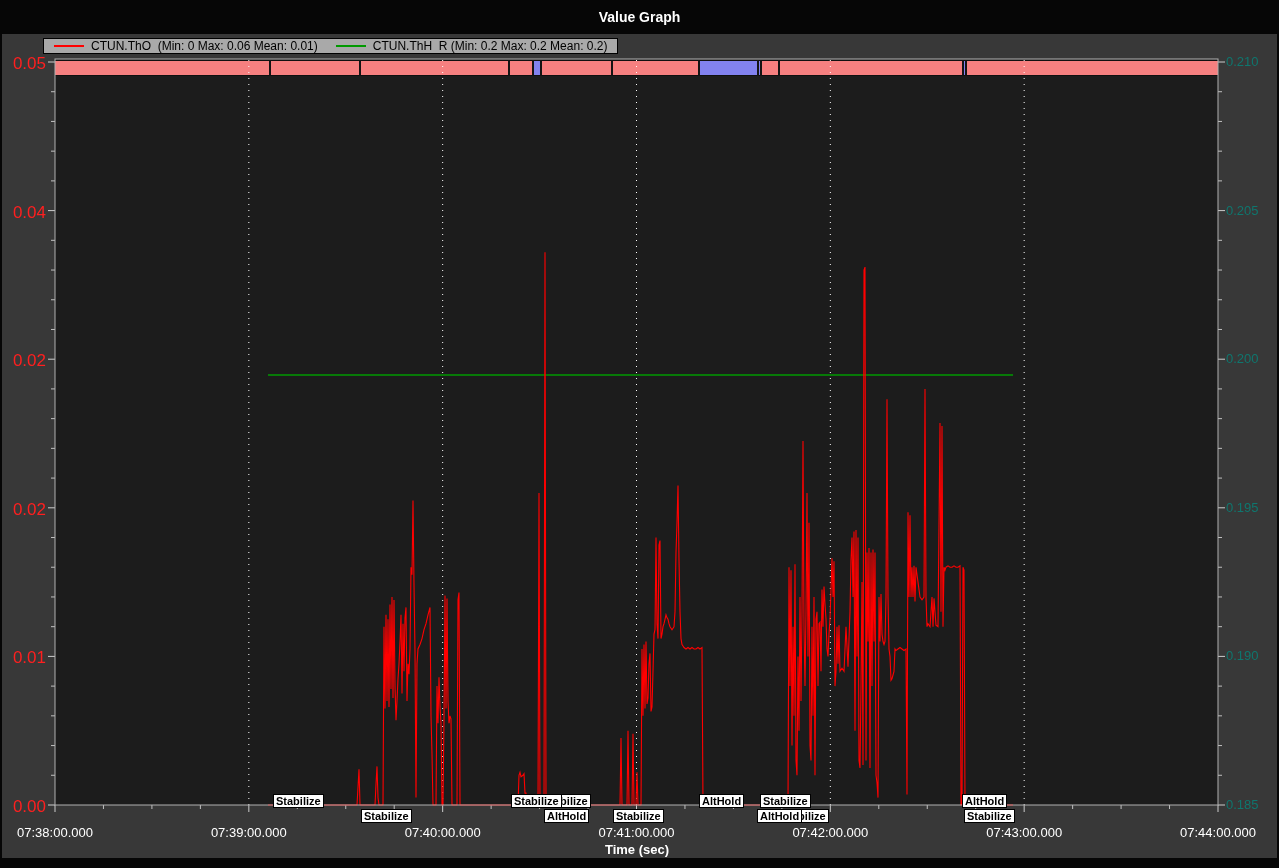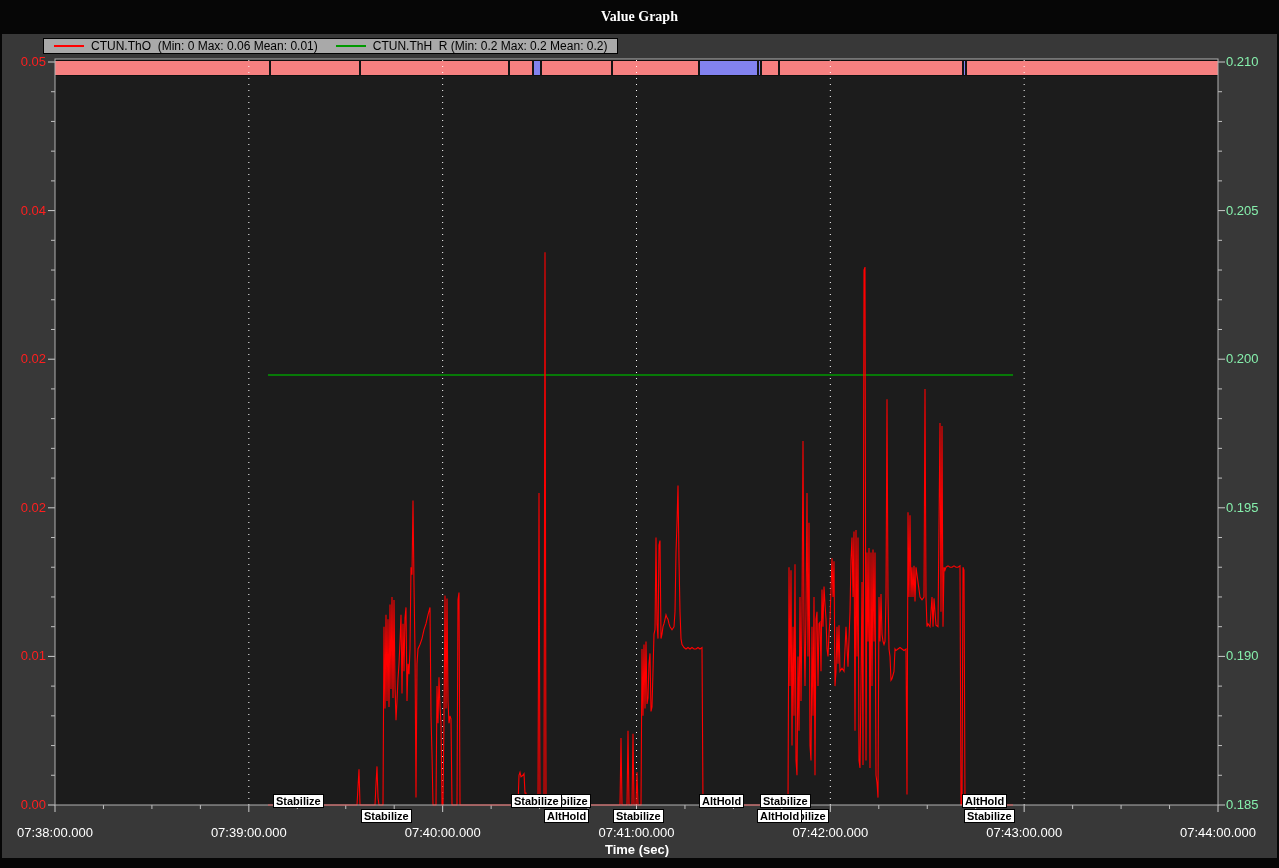--- a/index.html
+++ b/index.html
@@ -1,32 +1,32 @@
 <!DOCTYPE html>
 <html><head>
 <meta charset="utf-8">
 <style>
   html,body{margin:0;padding:0;background:#000;}
   .screen{position:relative;width:1279px;height:868px;background:#060606;overflow:hidden;
           font-family:"Liberation Sans", sans-serif;}
   .surface{position:absolute;left:2px;top:34px;width:1275px;height:824px;background:#383838;}
   .title{position:absolute;left:0;top:9px;width:100%;text-align:center;color:#fff;
-         font-size:14px;font-weight:bold;font-family:Liberation Serif, serif;}
+         font-size:14px;font-weight:bold;}
   .legend{position:absolute;left:43px;top:38px;height:16px;display:flex;align-items:center;
           background:#a9a9a9;border:1px solid #000;padding:0 10px;box-sizing:border-box;}
   .legend .sample{width:30px;height:2px;margin-right:7px;}
   .legend .ltext{font-size:12px;color:#000;white-space:pre;}
   .legend .entry{display:flex;align-items:center;}
   .legend .entry + .entry{margin-left:18px;}
   .plotbg{position:absolute;left:55px;top:59px;width:1163px;height:746px;background:#1c1c1c;}
   .modebar{position:absolute;left:55px;top:60px;width:1163px;height:16px;}
   .modeseg{position:absolute;top:0;height:16px;box-sizing:border-box;border-top:1px solid #101010;border-bottom:1px solid #101010;}
   svg.overlay{position:absolute;left:0;top:0;pointer-events:none;}
-  .ylab-left{position:absolute;left:8px;width:38px;text-align:right;font-size:13px;color:#ff1f1f;}
-  .ylab-right{position:absolute;left:1226px;width:50px;text-align:left;font-size:13px;color:#86efac;}
+  .ylab-left{position:absolute;left:8px;width:38px;text-align:right;font-size:17px;color:#ff1f1f;}
+  .ylab-right{position:absolute;left:1226px;width:50px;text-align:left;font-size:13px;color:#0f766e;}
   .xlab{position:absolute;width:96px;text-align:center;font-size:13px;color:#fff;top:825px;}
   .xaxis-title{position:absolute;left:557px;top:842px;width:160px;text-align:center;
                color:#fff;font-size:13px;font-weight:bold;}
   .flag{position:absolute;background:#fff;color:#000;border:1px solid #000;font-size:11px;
         line-height:12px;padding:0 2px;white-space:nowrap;font-weight:bold;}
 </style>
 </head>
 <body>
 
 <div class="screen">

